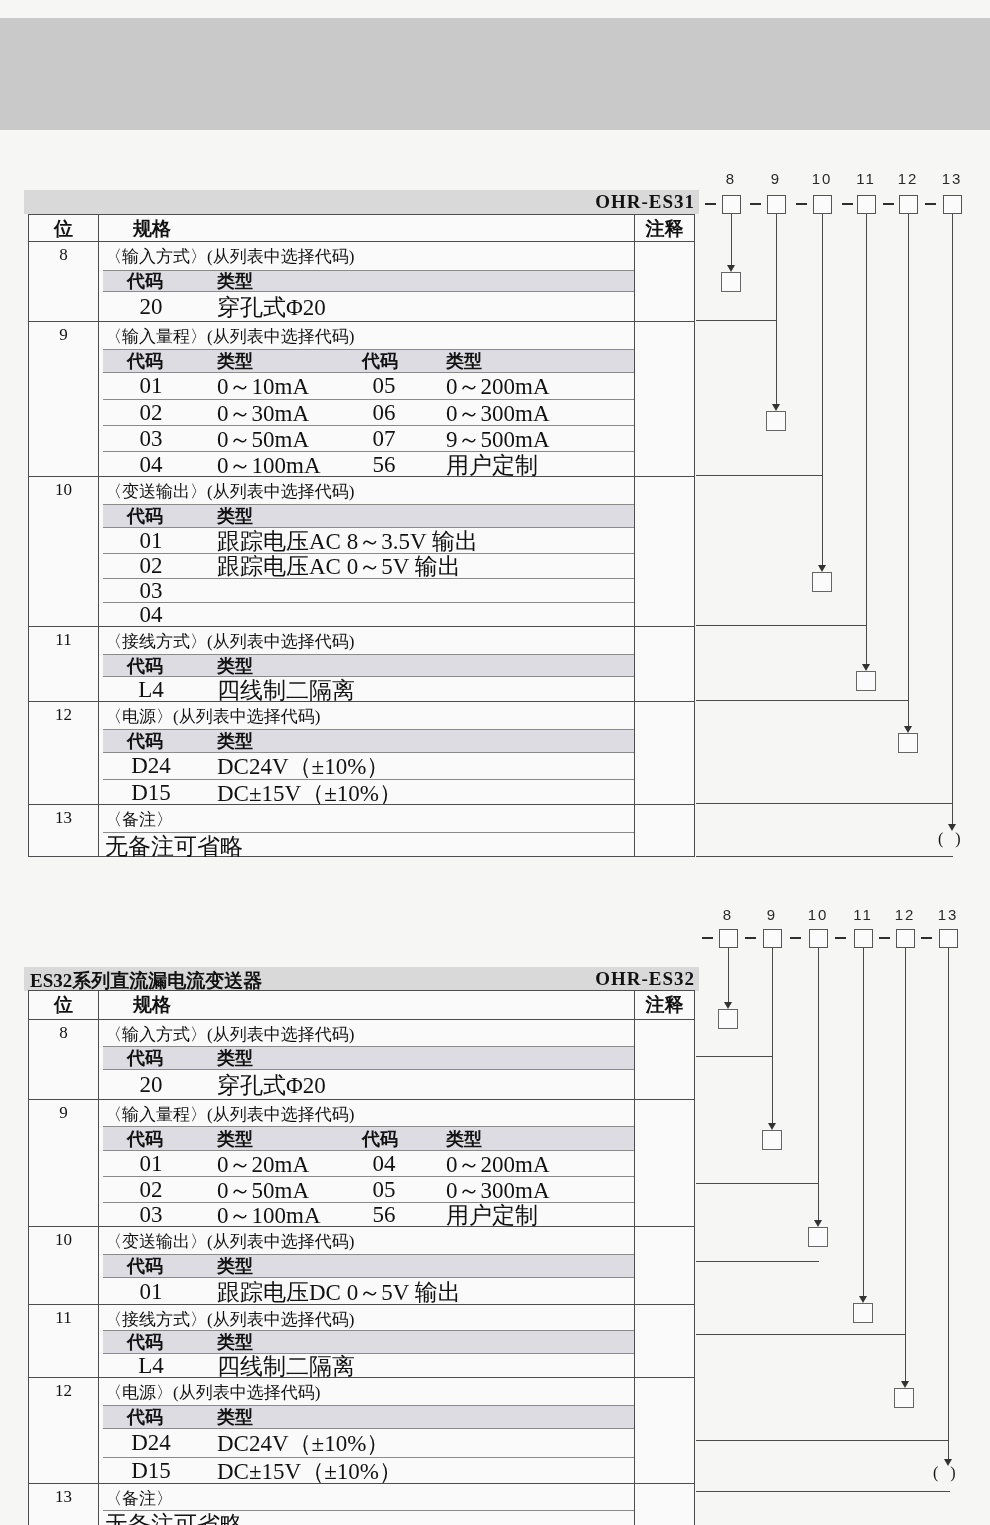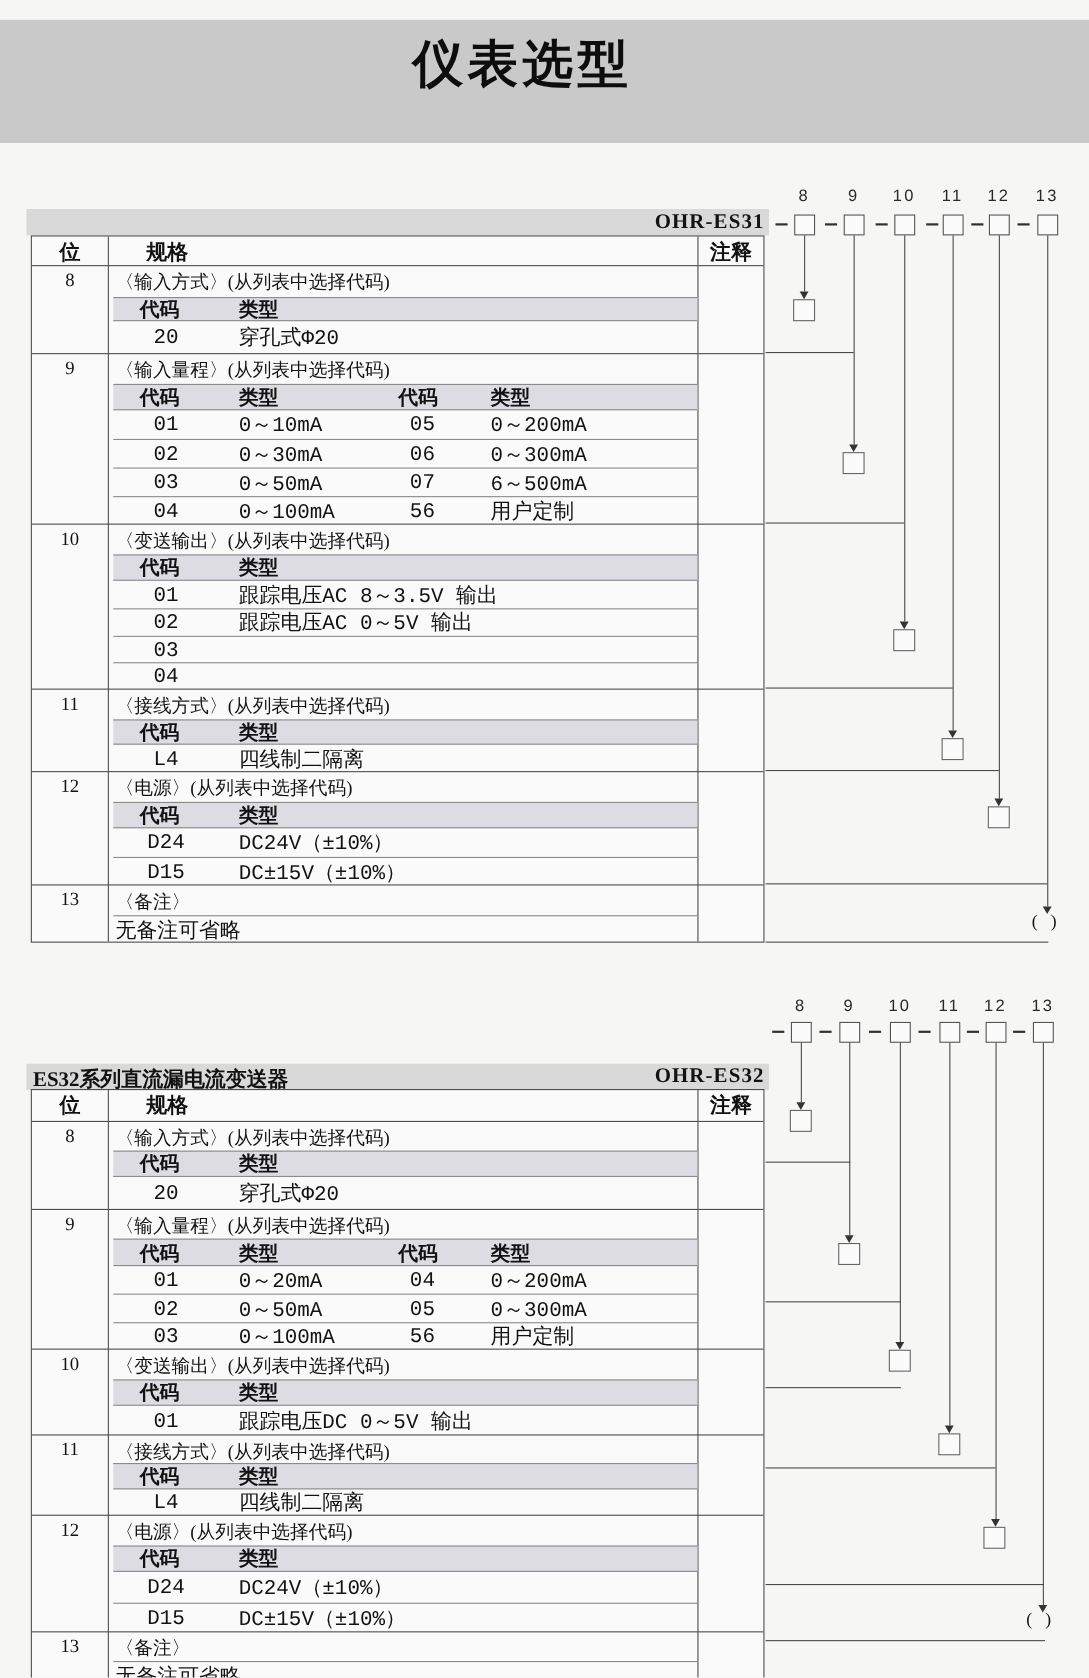--- a/index.html
+++ b/index.html
@@ -34,42 +34,41 @@
   .hnote{position:absolute;left:605px;width:61px;text-align:center;font-weight:bold;font-size:19px;top:1px;}
   .sect{position:absolute;left:0;right:0;border-top:1px solid var(--bd);box-sizing:border-box;}
   .pos{position:absolute;left:0;width:69px;text-align:center;font-size:17px;top:3px;}
   .slabel{position:absolute;left:76px;top:3px;font-size:17px;white-space:nowrap;}
   .ghead{position:absolute;left:74px;width:531px;background:var(--sub);
          border-top:1px solid var(--hl);border-bottom:1px solid var(--hl);box-sizing:border-box;}
   .gh{position:absolute;top:0;height:100%;display:flex;align-items:center;font-weight:bold;font-size:18px;white-space:nowrap;}
   .g1{left:24px;} .g2{left:114px;} .g3{left:259px;} .g4{left:343px;}
   .drow{position:absolute;left:74px;width:531px;box-sizing:border-box;}
   .sep{border-top:1px solid var(--hl);}
-  .cell{position:absolute;top:50%;transform:translateY(-50%);font-size:19px;white-space:nowrap;font-family:Liberation Mono, monospace;}
+  .cell{position:absolute;top:50%;transform:translateY(-50%);font-size:23px;white-space:nowrap;}
   .cc{left:0;width:96px;text-align:center;}
   .ct{left:114px;}
   .cc2{left:233px;width:96px;text-align:center;}
   .ct2{left:343px;}
   
   .num{position:absolute;width:30px;text-align:center;font-family:"Liberation Sans","DejaVu Sans",sans-serif;
        font-size:15px;letter-spacing:2px;color:#2a2a2a;}
   .tbox{position:absolute;width:17px;height:17px;border:1px solid #555;background:#fbfbfb;box-sizing:content-box;}
   .dash{position:absolute;width:11px;height:2px;background:#2f2f2f;}
   .vline{position:absolute;width:1px;background:#4a4a4a;}
   .conn{position:absolute;height:1px;background:#4a4a4a;}
   .arr{position:absolute;width:0;height:0;border-left:4px solid transparent;border-right:4px solid transparent;
        border-top:7px solid #333;}
   .dropbox{position:absolute;width:18px;height:18px;border:1px solid #666;background:#fbfbfb;}
   .parens{position:absolute;font-size:16px;letter-spacing:4px;white-space:nowrap;}
 </style>
 </head>
 <body>
 
 <div class="band">
-  <div class="band-title">仪表选型</div>
 </div>
 
 <div class="seltable" style="top:190px;height:667px">
   <div class="tstrip">
     <span class="tmodel">OHR-ES31</span>
   </div>
   <div class="tbody" style="top:24px;height:643px">
     <div class="vdiv" style="left:69px"></div>
     <div class="vdiv" style="left:605px"></div>
     <div class="hrow" style="top:0;height:26px">
@@ -109,21 +108,21 @@
       <div class="drow sep" style="top:77px;height:26px">
         <span class="cell cc">02</span>
         <span class="cell ct">0～30mA</span>
         <span class="cell cc2">06</span>
         <span class="cell ct2">0～300mA</span>
       </div>
       <div class="drow sep" style="top:103px;height:26px">
         <span class="cell cc">03</span>
         <span class="cell ct">0～50mA</span>
         <span class="cell cc2">07</span>
-        <span class="cell ct2">6～500mA</span>
+        <span class="cell ct2">9～500mA</span>
       </div>
       <div class="drow sep" style="top:129px;height:26px">
         <span class="cell cc">04</span>
         <span class="cell ct">0～100mA</span>
         <span class="cell cc2">56</span>
         <span class="cell ct2">用户定制</span>
       </div>
     </div>
 
     <div class="sect" style="top:261px;height:150px">

